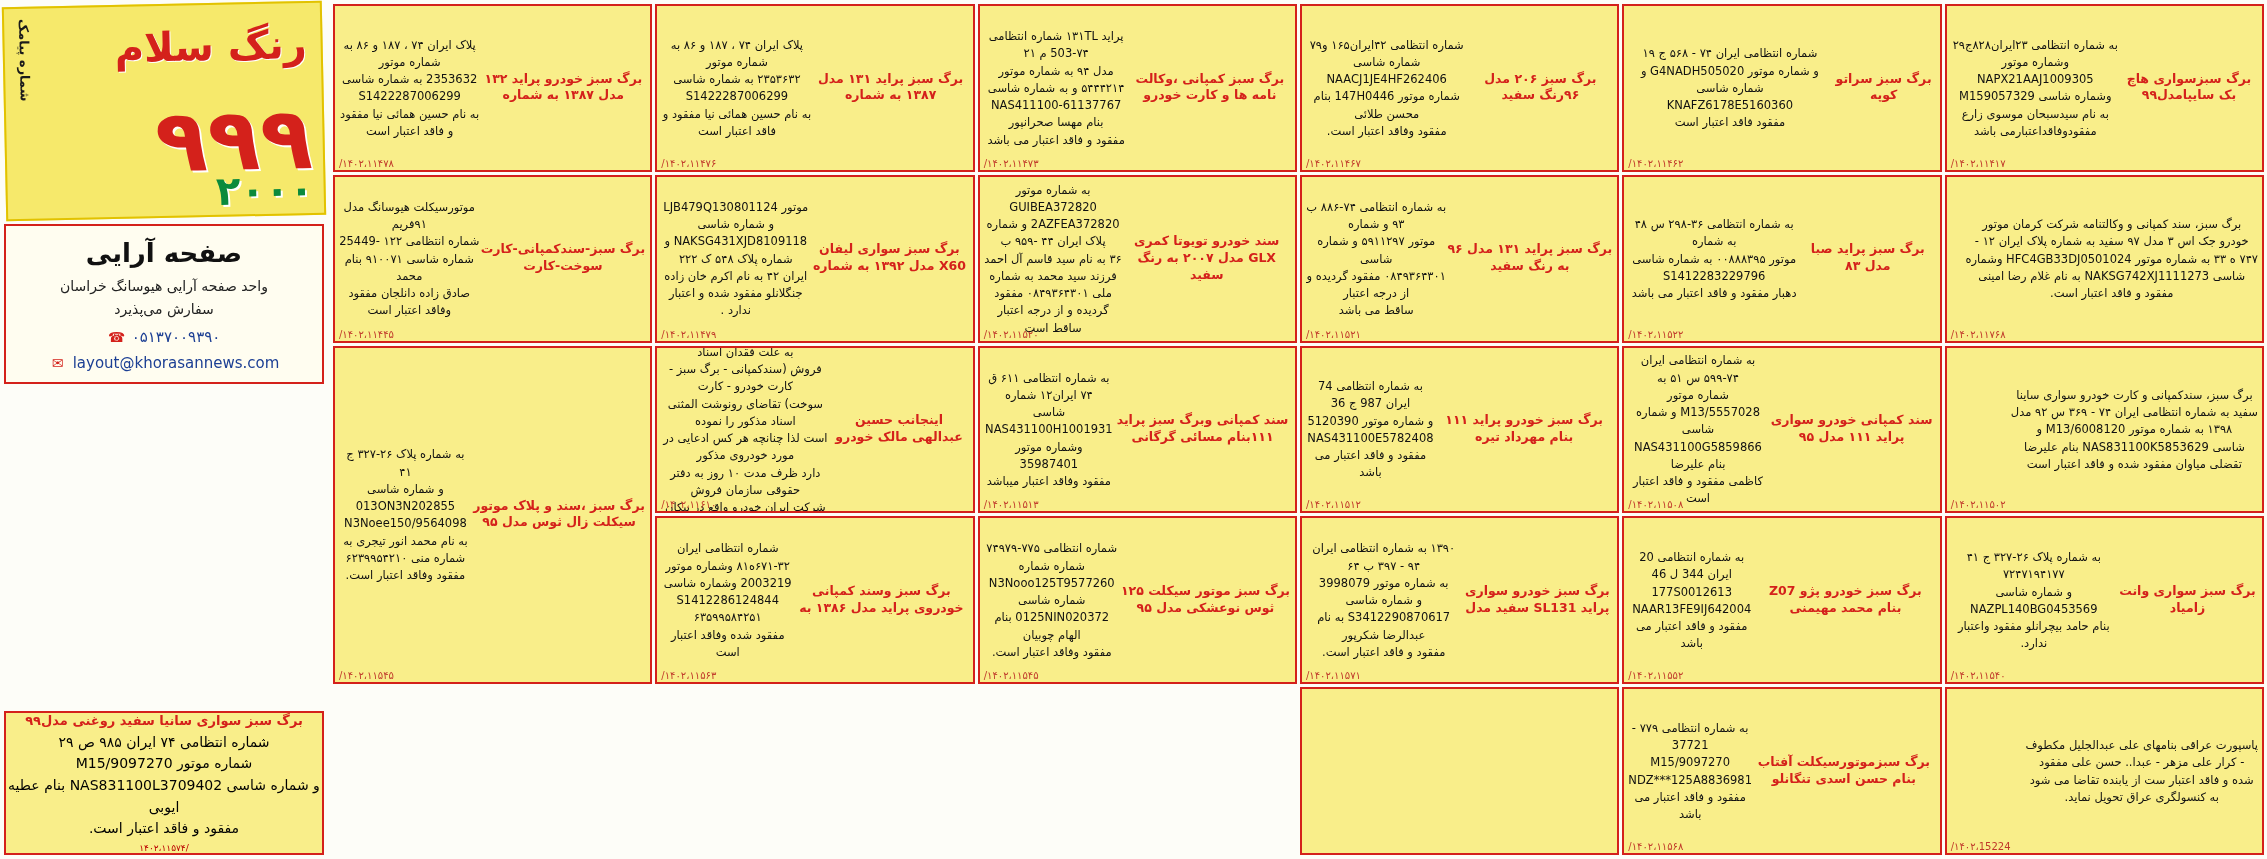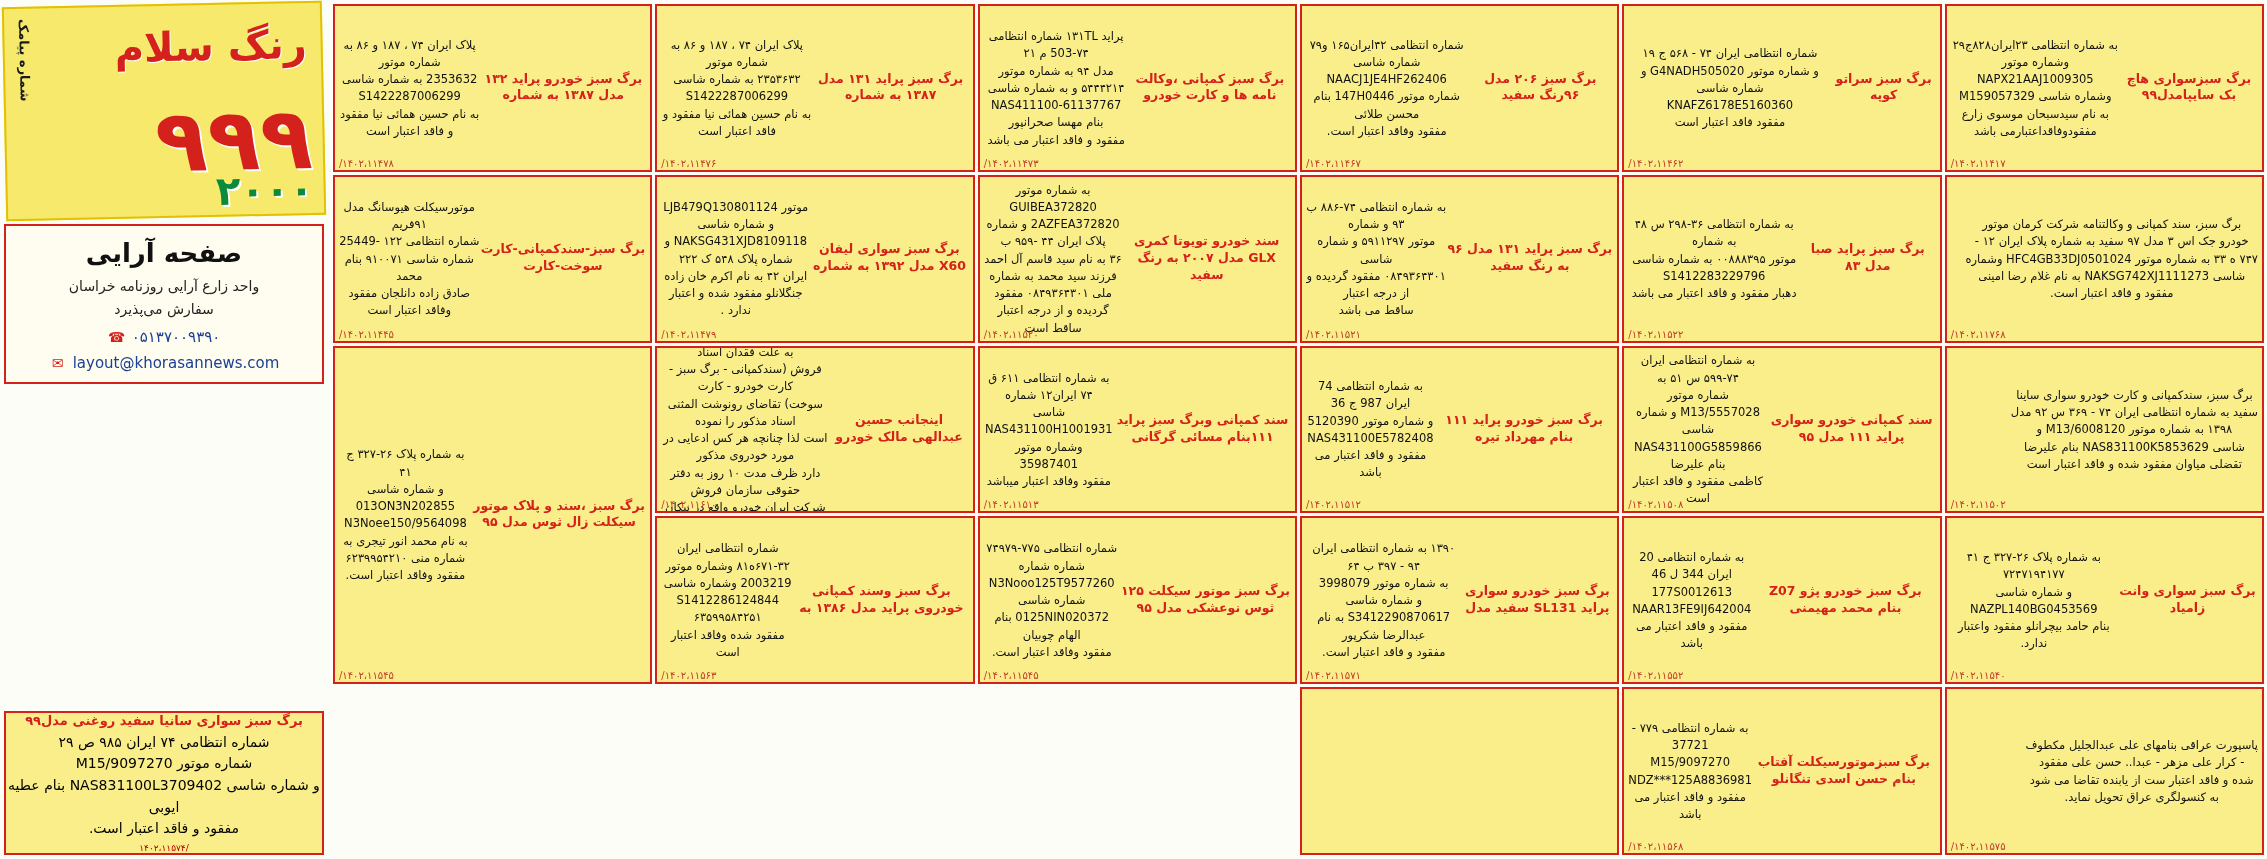--- a/index.html
+++ b/index.html
@@ -175,21 +175,21 @@
       <div class="sms-label">شماره پیامک</div>
       <div class="brand">رنگ سلام</div>
       <div class="number">
         <span>۹۹۹</span>
         <small>۲۰۰۰</small>
       </div>
     </div>
 
     <div class="service-box">
       <h2>صفحه آرایی</h2>
-      <p>واحد زارع آرایی روزنامه خراسان</p>
+      <p>واحد صفحه آرایی هیوسانگ خراسان</p>
       <p>سفارش می‌پذیرد</p>
       <div class="contact-row">
         <span class="ic phone">☎</span>
         <span>۰۵۱۳۷۰۰۹۳۹۰</span>
       </div>
       <div class="contact-row">
         <span class="ic mail">✉</span>
         <span>layout@khorasannews.com</span>
       </div>
     </div>
@@ -402,21 +402,21 @@
 ۶۳۵۹۹۵۸۴۲۵۱
 مفقود شده وفاقد اعتبار است</div>
       <div class="code">/۱۴۰۲،۱۱۵۶۳</div>
     </div>
     <div class="ad">
       <div class="title"></div>
       <div class="body">پاسپورت عراقی بنامهای علی عبدالجلیل مکطوف
 - کرار علی مزهر - عبدا.. حسن علی مفقود
 شده و فاقد اعتبار  ست از یابنده تقاضا می شود
 به کنسولگری عراق تحویل نماید.</div>
-      <div class="code">/۱۴۰۲،۱۱۵۷۵</div>
+      <div class="code">/۱۴۰۲،15224</div>
     </div>
     <div class="ad">
       <div class="title">برگ سبزموتورسیکلت آفتاب بنام حسن اسدی تنگانلو</div>
       <div class="body">به شماره انتظامی ۷۷۹ - 37721
 M15/9097270
 NDZ***125A8836981
 مفقود و فاقد اعتبار می باشد</div>
       <div class="code">/۱۴۰۲،۱۱۵۶۸</div>
     </div>
     <div class="ad">

